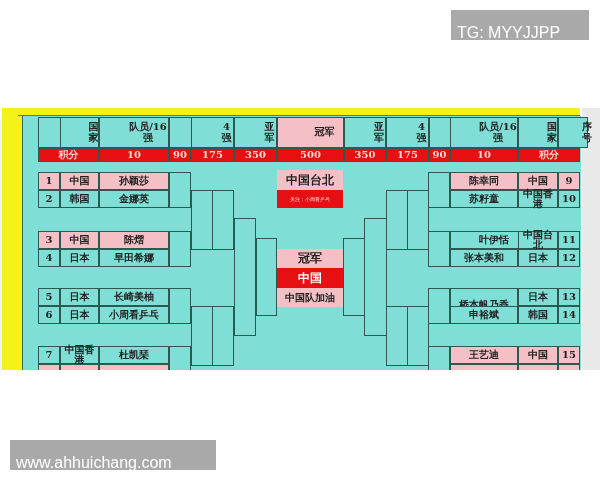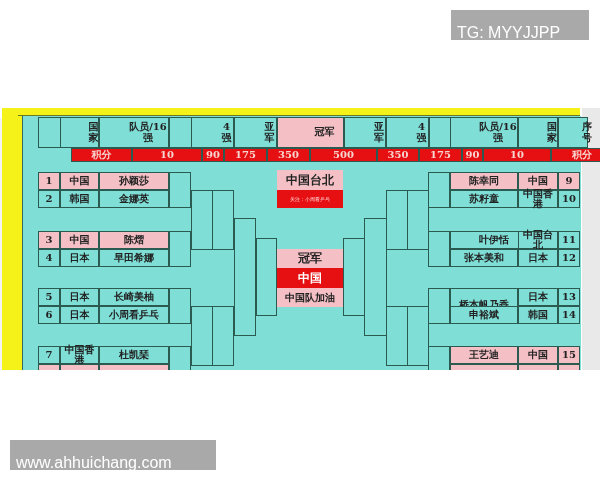--- a/index.html
+++ b/index.html
@@ -7,21 +7,21 @@
   .watermark { position: absolute; background: #a9a9a9; color: #ffffff; font-family: "Liberation Sans", sans-serif; font-size: 16px; line-height: 30px; padding: 8px 6px; }
   #sheet { position: absolute; left: 0; top: 108px; width: 600px; height: 262px; overflow: hidden; }
   .yellow-top { position: absolute; left: 18px; top: 0; width: 562px; height: 8px; background: #f5f21a; border-bottom: 1px solid #6a7a20; }
   .yellow-left { position: absolute; left: 0; top: 0; width: 22px; height: 262px; background: #f5f21a; }
   .grey-left { position: absolute; left: 0; top: 10px; width: 18px; height: 252px; background: #f4f4f4; }
   .teal { position: absolute; left: 22px; top: 8px; width: 559px; height: 254px; background: #7fded6; border-left: 1px solid #2f6a5e; }
   .right-grey { position: absolute; left: 582px; top: 0; width: 18px; height: 262px; background: #e9e9e9; }
   .cell { position: absolute; border: 1px solid #2a5a50; display: flex; align-items: center; justify-content: center; color: #222; font-weight: bold; text-align: center; font-size: 10px; line-height: 1.05; font-family: "DejaVu Serif", serif; }
   .hdr { background: #7fded6; padding-left: 28px; }
   .hdr.champ { background: #f4c0c6; }
-  .score { background: #e60f12; color: #f7d6d0; font-size: 10px; margin-left: 33px; }
+  .score { background: #e60f12; color: #f7d6d0; font-size: 10px; }
   .pink { background: #f4c0c6; }
   .tealc { background: #7fded6; }
   .small { font-size: 6px; }
   .name { font-size: 10px; font-family: "DejaVu Sans", sans-serif; }
   .box { position: absolute; border: 1px solid #2a5a50; }
   .center-title { position: absolute; left: 277px; top: 62px; width: 66px; height: 20px; background: #f4c0c6; display: flex; align-items: center; justify-content: center; font-weight: bold; font-size: 12px; color: #222; }
   .center-sub { position: absolute; left: 277px; top: 82px; width: 66px; height: 18px; background: #e60f12; display: flex; align-items: center; justify-content: center; font-size: 5px; color: #ffe0e0; }
   .champ-label { position: absolute; left: 277px; top: 141px; width: 66px; height: 19px; background: #f4c0c6; display: flex; align-items: center; justify-content: center; font-weight: bold; font-size: 12px; color: #222; }
   .champ-country { position: absolute; left: 277px; top: 160px; width: 66px; height: 20px; background: #e60f12; display: flex; align-items: center; justify-content: center; font-weight: bold; font-size: 12px; color: #fff; }
   .champ-cheer { position: absolute; left: 277px; top: 180px; width: 66px; height: 19px; background: #f4c0c6; display: flex; align-items: center; justify-content: center; font-weight: bold; font-size: 10px; color: #222; }

